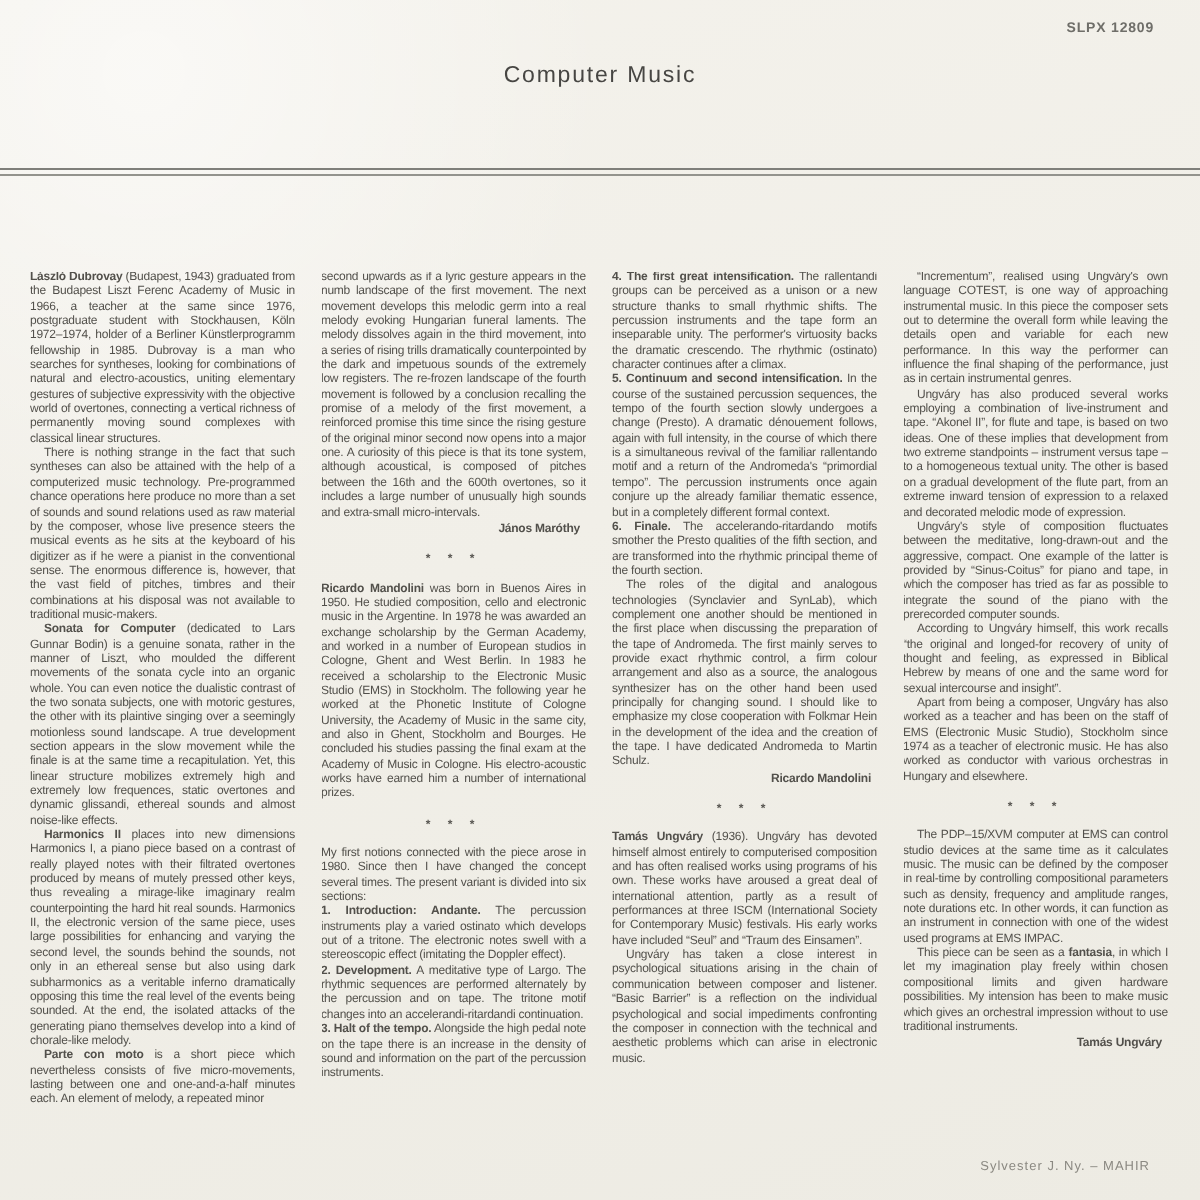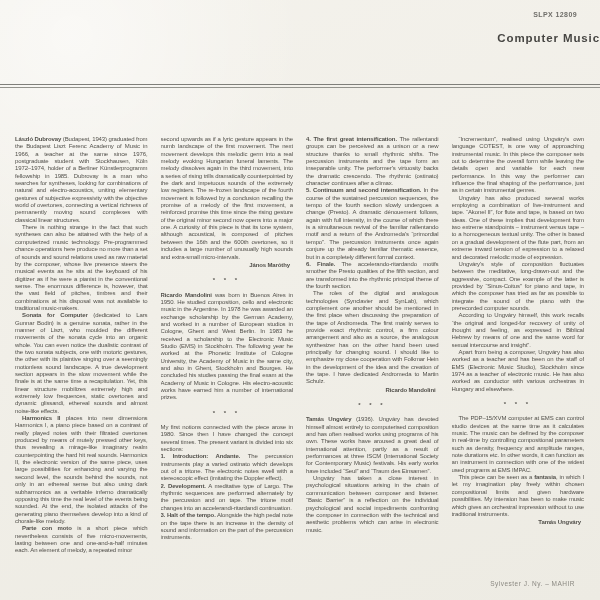--- a/index.html
+++ b/index.html
@@ -11,21 +11,21 @@
       linear-gradient(160deg, #f4f2ec 0%, #f1efe8 45%, #edebe3 100%);
     font-family:"Liberation Sans", sans-serif;
     color:#52504b;
   }
   .catalog {
     position:absolute; top:11px; right:23px;
     font-size:7px; letter-spacing:.4px; color:#6f6e69; font-weight:bold;
   }
   .title {
     position:absolute; top:32px; left:0; width:100%;
-    text-align:right; font-size:11.5px; font-weight:bold;
+    text-align:center; font-size:11.5px; font-weight:normal;
     letter-spacing:.9px; color:#474643;
   }
   .rule {
     position:absolute; top:84px; left:0; width:600px; height:4px;
     border-top:1.5px solid #7f7f7a; border-bottom:1px solid #93938d;
   }
   .cols {
     position:absolute; top:136px; left:15px; width:569px; height:452px;
     display:flex; gap:13px;
   }

